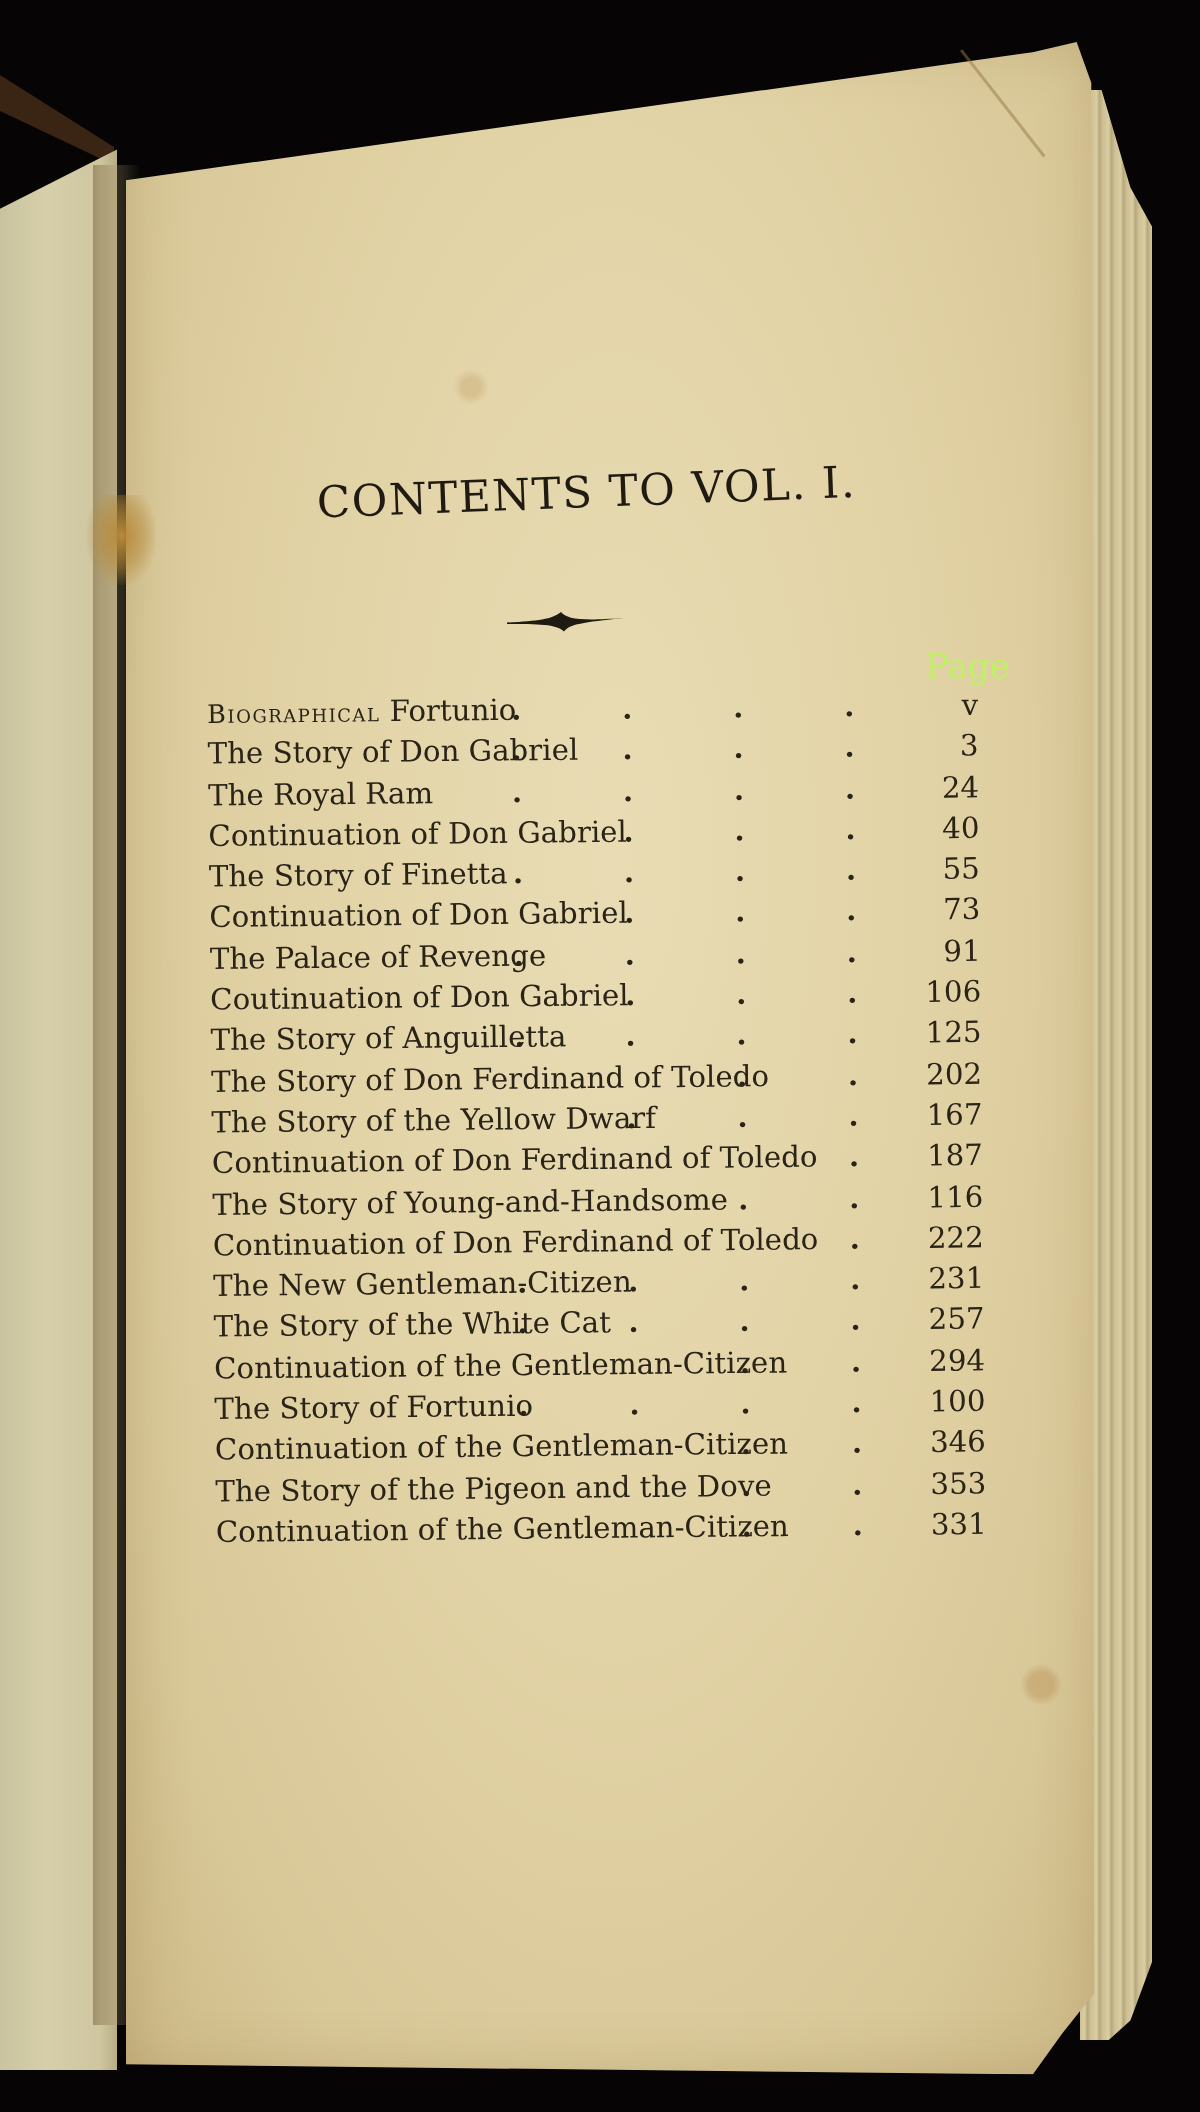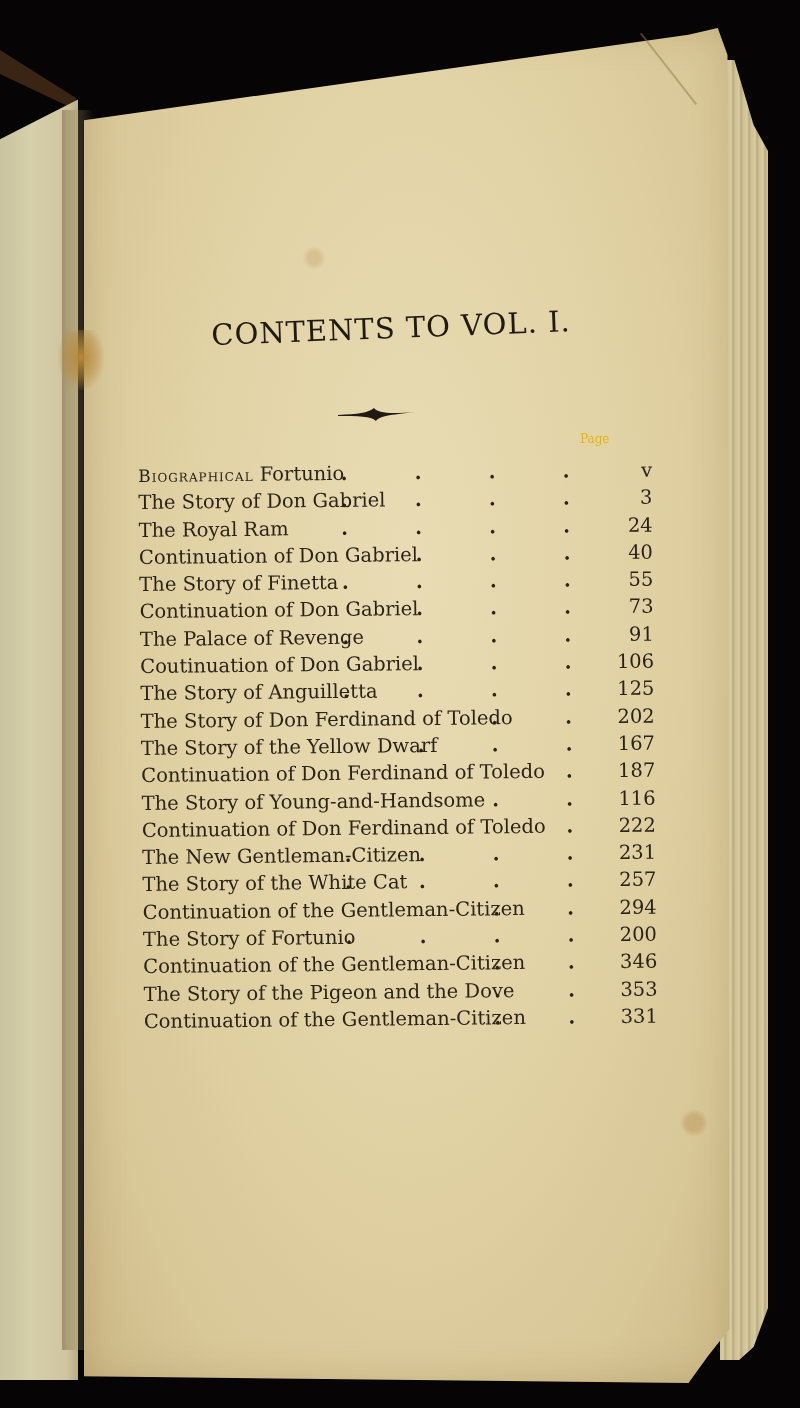--- a/index.html
+++ b/index.html
@@ -57,22 +57,22 @@
     .heading {
       position: absolute; left: 212px; top: 318px;
       font-size: 29px; letter-spacing: 1px; color: #1f1a12;
       transform: rotate(-2.2deg); transform-origin: left bottom;
       white-space: nowrap;
     }
     .ornament {
       position: absolute; left: 338px; top: 406px; width: 78px; height: 16px;
     }
     .page-col-label {
-      position: absolute; left: 580px; top: 432px;
-      font-size: 12px; color: #eab308;
+      position: absolute; left: 617px; top: 432px;
+      font-size: 23px; color: #bef264;
     }
 
     .toc {
       position: absolute; left: 138px; top: 462px; width: 530px;
       transform: rotate(-0.6deg); transform-origin: left top;
     }
     .toc-row {
       position: relative; height: 27.3px; line-height: 27.3px;
       font-size: 19.5px; color: #2a2318; white-space: nowrap;
     }
@@ -266,21 +266,21 @@
         <span class="toc-page">294</span>
       </div>
       <div class="toc-row">
         <span class="toc-title"><span>The Story of Fortunio</span></span>
         <span class="toc-dots">
           <span class="toc-dot">.</span>
           <span class="toc-dot">.</span>
           <span class="toc-dot">.</span>
           <span class="toc-dot">.</span>
         </span>
-        <span class="toc-page">200</span>
+        <span class="toc-page">100</span>
       </div>
       <div class="toc-row">
         <span class="toc-title"><span>Continuation of the Gentleman-Citizen</span></span>
         <span class="toc-dots">
           <span class="toc-dot">.</span>
           <span class="toc-dot">.</span>
         </span>
         <span class="toc-page">346</span>
       </div>
       <div class="toc-row">

